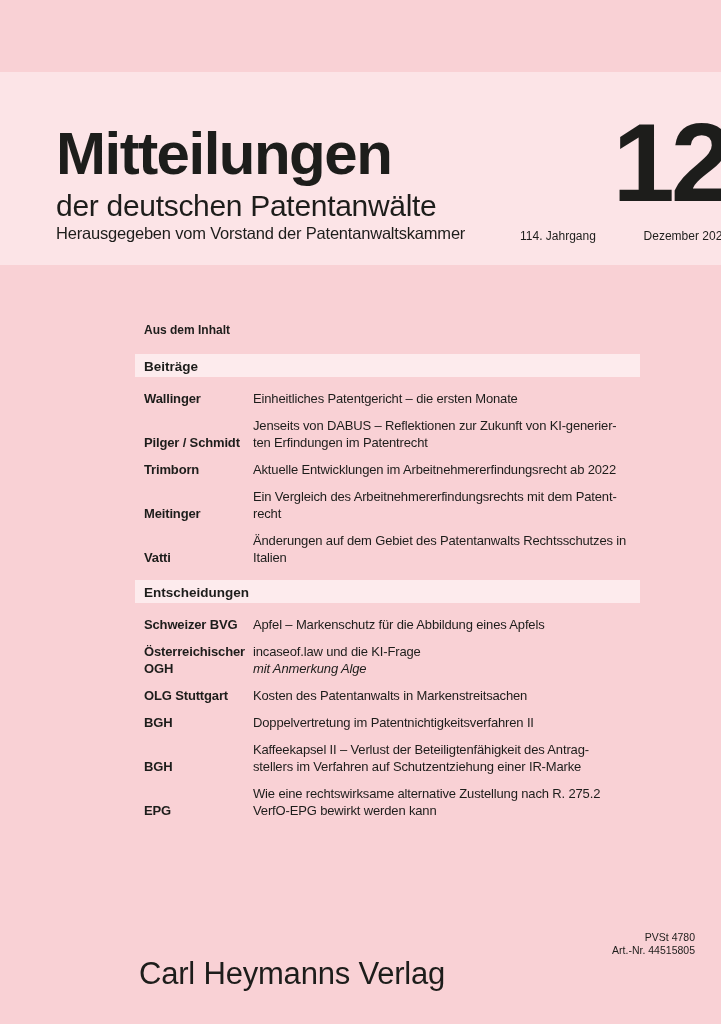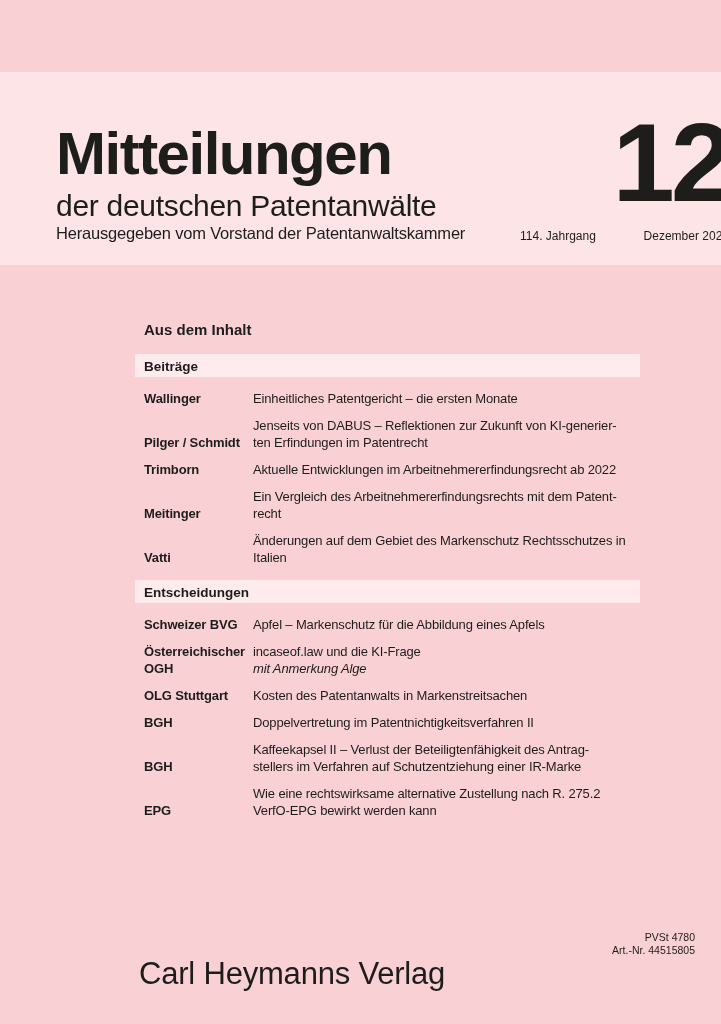--- a/index.html
+++ b/index.html
@@ -49,21 +49,21 @@
   }
   .issue-meta{
     position:absolute;left:8px;right:16px;bottom:22px;
     display:flex;justify-content:space-between;
     font-size:12px;line-height:14px;white-space:nowrap;
   }
   
   .contents{position:absolute;left:135px;top:320px;width:505px;}
   .toc-heading{
     padding-left:9px;
-    font-size:15px;line-height:20px;font-weight:700;
+    font-size:12px;line-height:20px;font-weight:700;
   }
   .section-band{
     margin-top:14px;
     background:var(--band-background);
     box-sizing:border-box;height:23px;
     padding:4px 27px 0 9px;
     font-size:13.5px;line-height:17px;font-weight:700;
   }
   .toc-row{
     display:flex;align-items:flex-end;
@@ -149,21 +149,21 @@
         <div>Ein Vergleich des Arbeitnehmererfindungsrechts mit dem Patent-</div>
         <div>recht</div>
       </div>
     </div>
 
     <div class="toc-row">
       <div class="toc-author">
           <div>Vatti</div>
         </div>
       <div class="toc-title">
-        <div>Änderungen auf dem Gebiet des Markenschutz Rechtsschutzes in</div>
+        <div>Änderungen auf dem Gebiet des Patentanwalts Rechtsschutzes in</div>
         <div>Italien</div>
       </div>
     </div>
 
     <div class="section-band">
       <span>Entscheidungen</span>
     </div>
 
     <div class="toc-row">
       <div class="toc-author">

